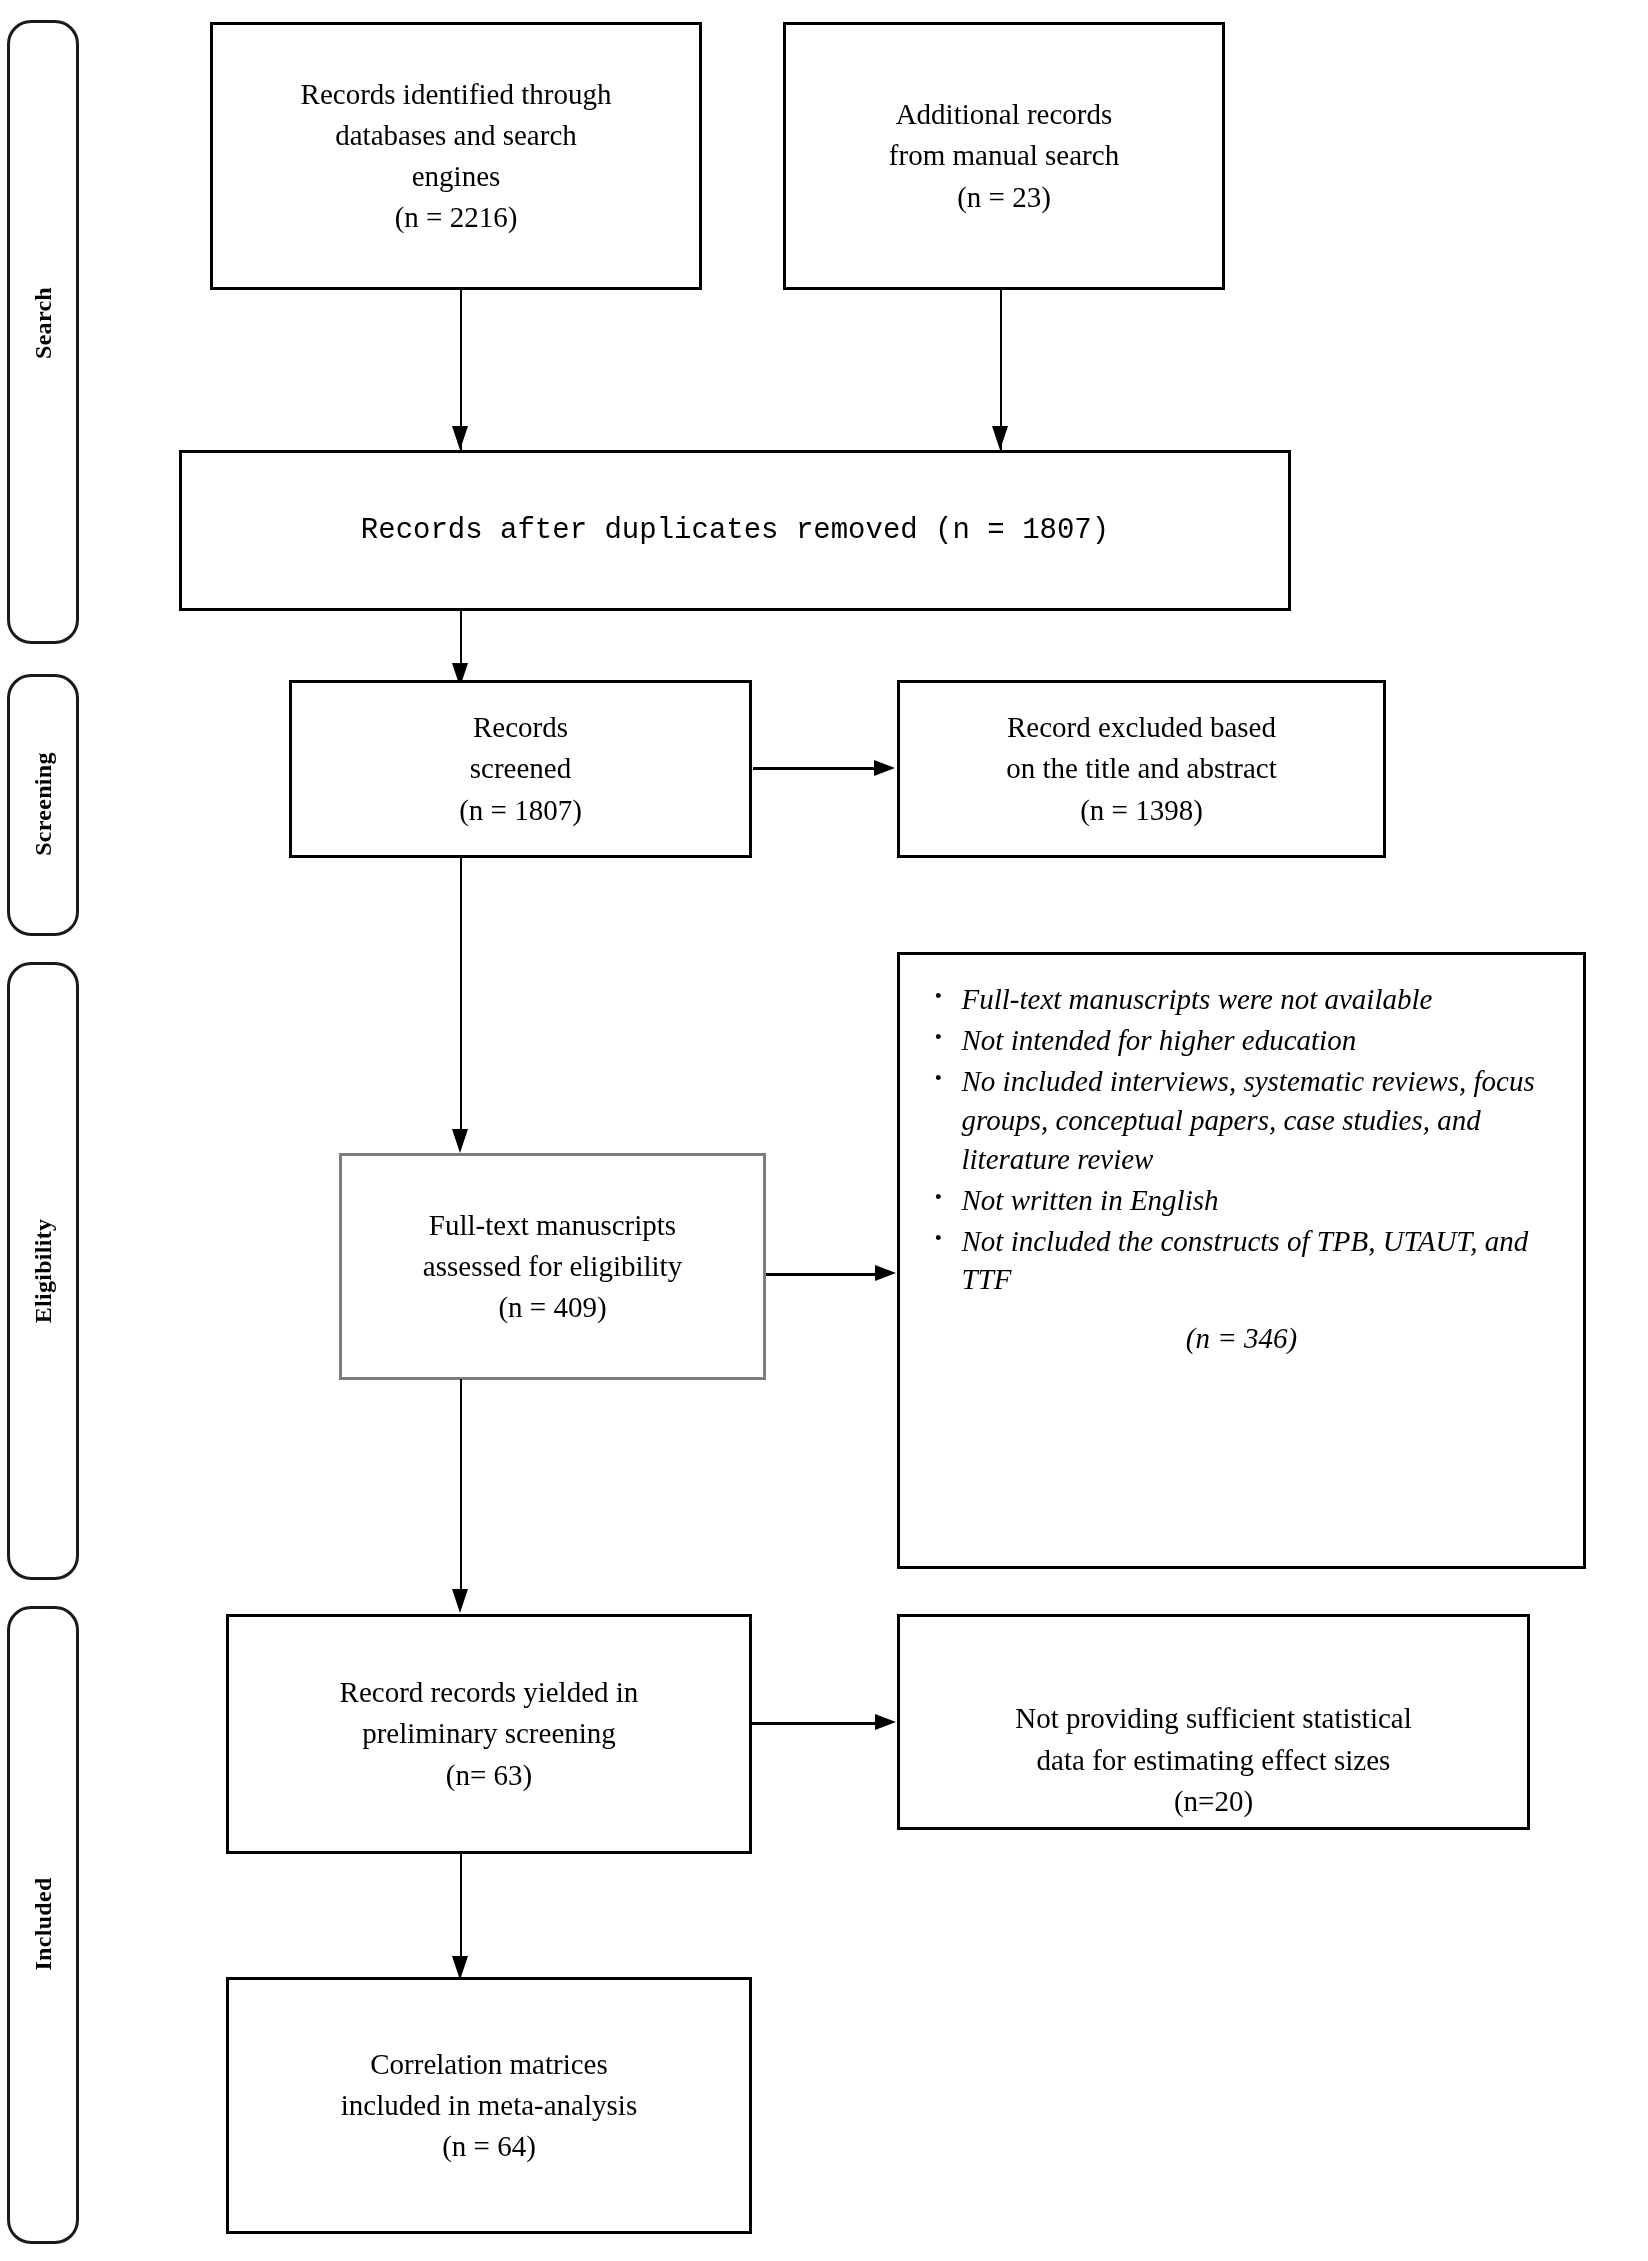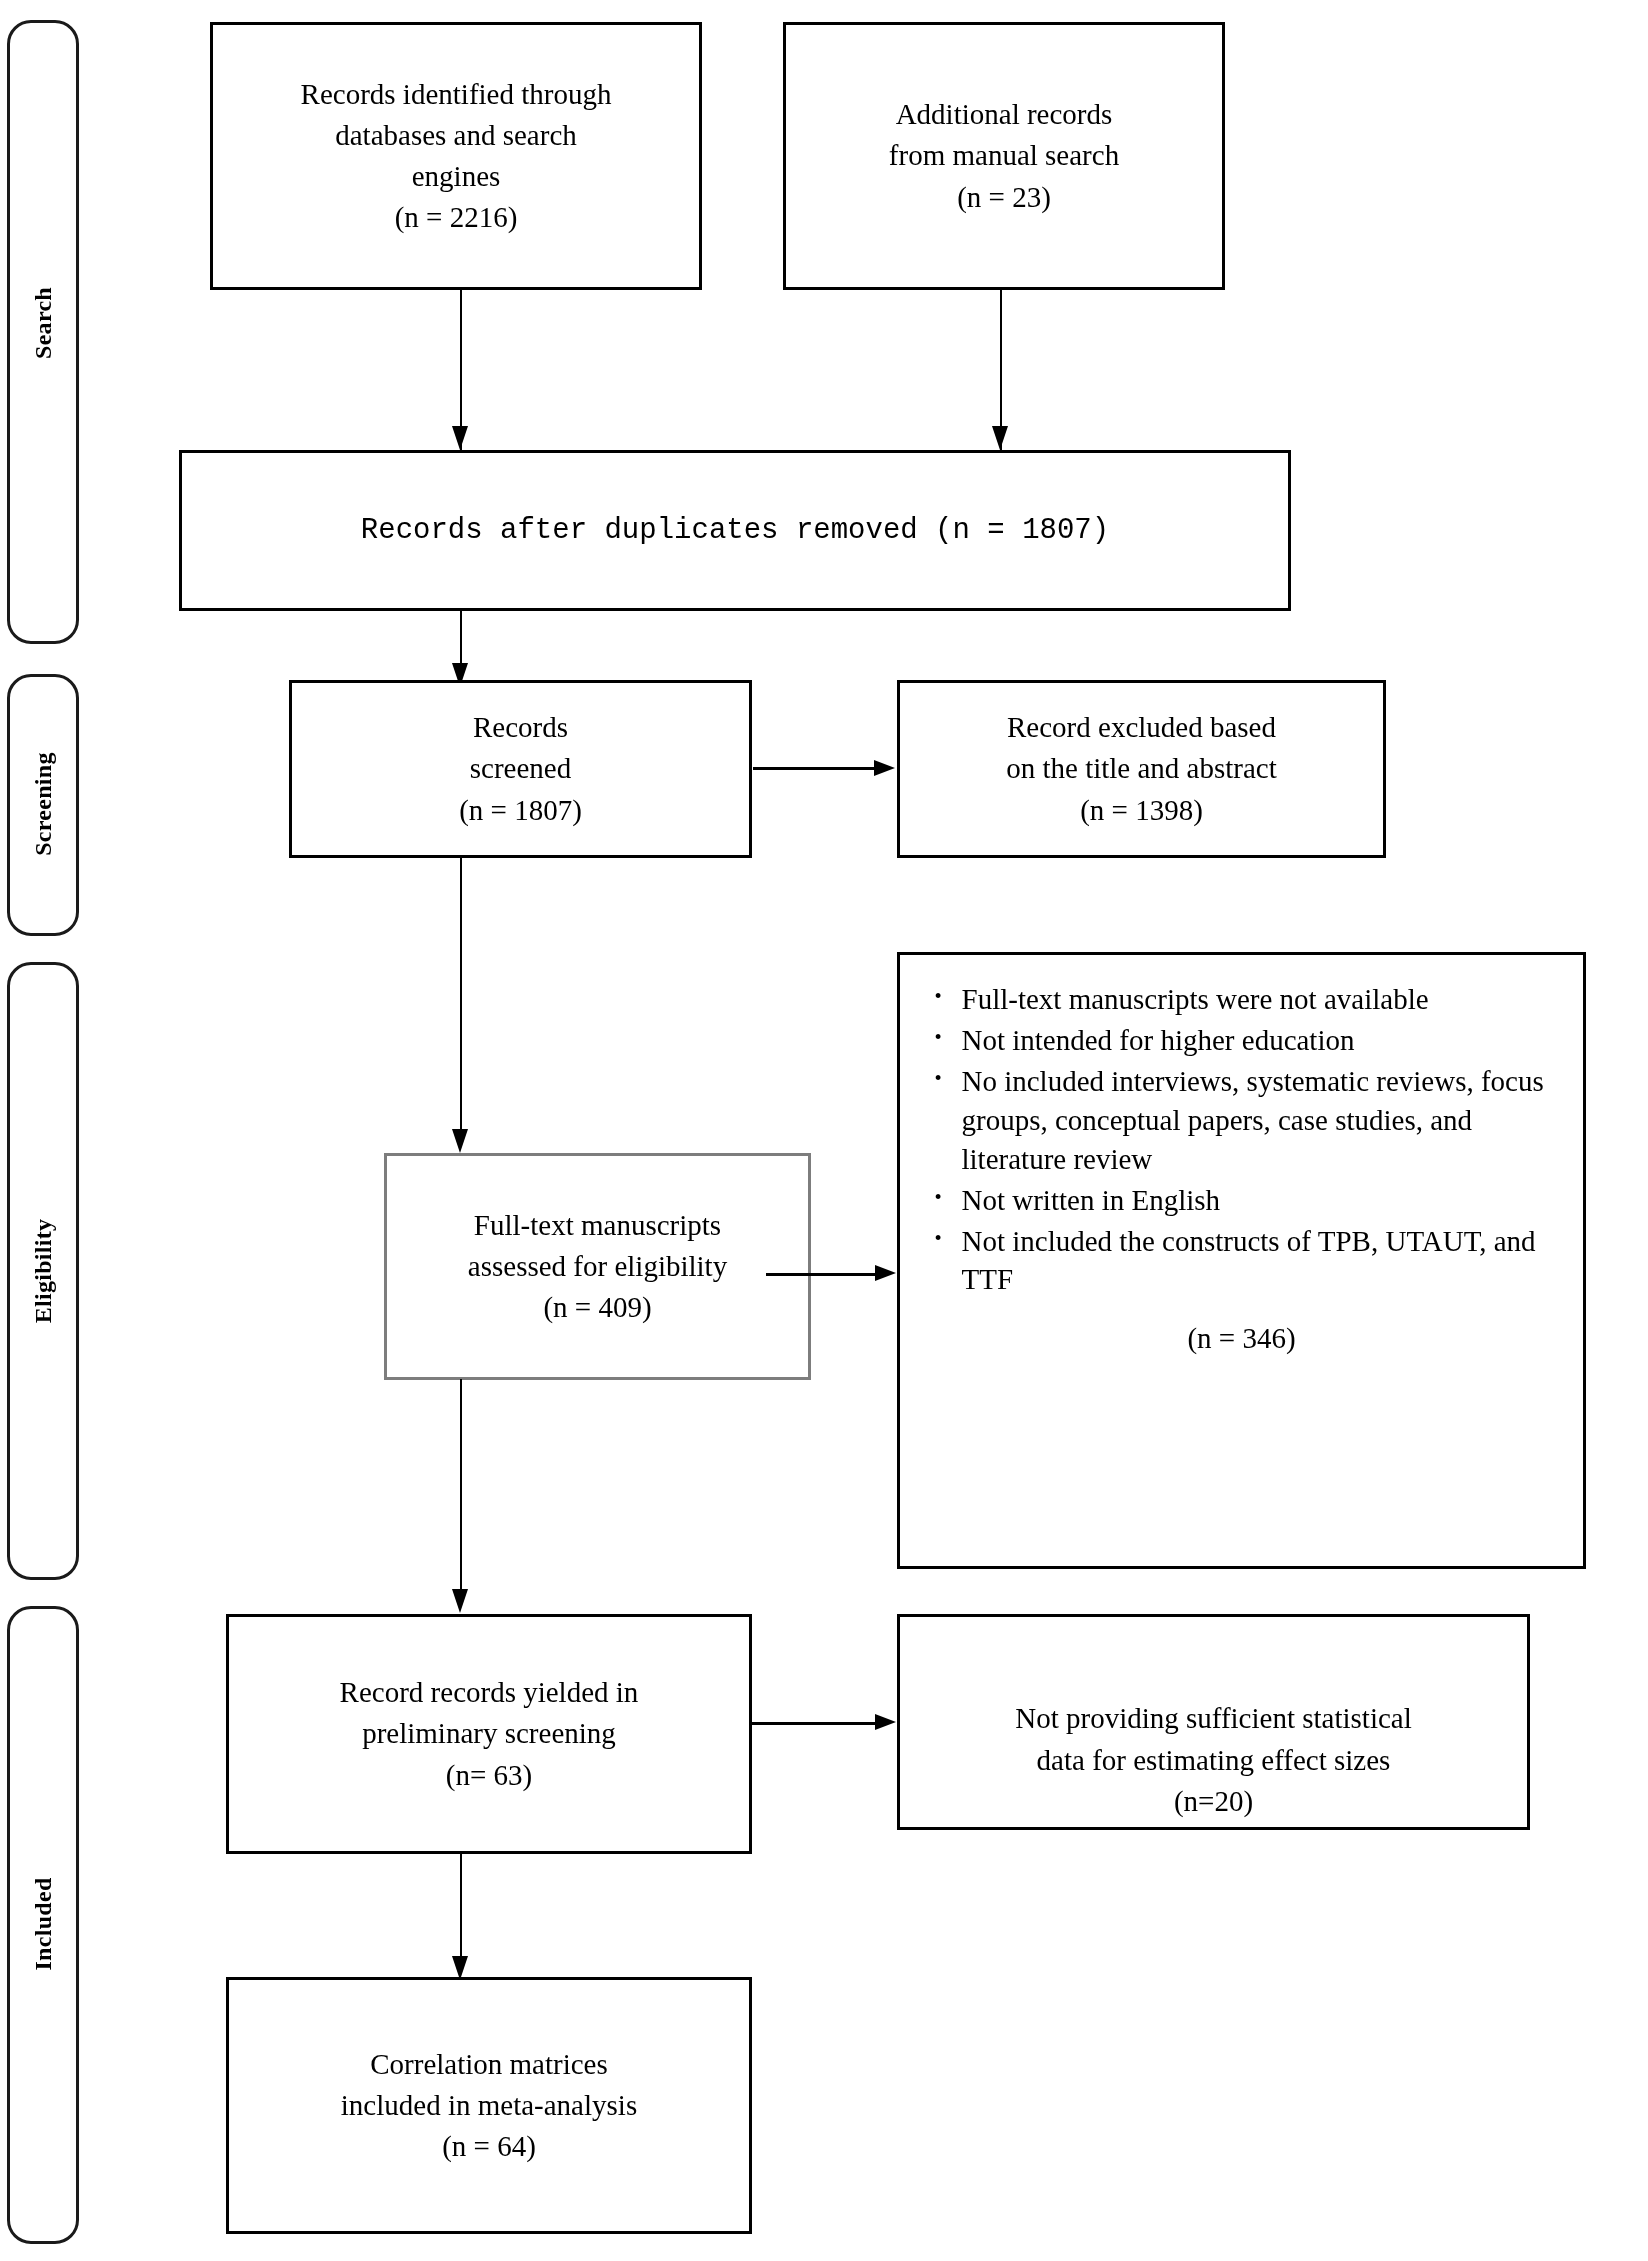--- a/index.html
+++ b/index.html
@@ -42,37 +42,37 @@
     box-sizing: border-box;
     background: #ffffff;
     border: 3.1px solid #000000;
     display: flex;
     align-items: center;
     justify-content: center;
     padding: 5.1px 9.3px;
   }
   .node.gray-border {
     border-color: #7d7d7d;
-    margin-left: 45px;
   }
   .node .node-text {
     width: 100%;
     text-align: center;
     font-size: 29px;
     line-height: 1.42;
     color: #000000;
   }
   .node .node-text .nline {
     display: block;
   }
 
   
   .node.bullets {
     align-items: flex-start;
     padding: 25px 17.5px 15.4px 17.5px;
+    font-style: italic;
   }
   .bullet-wrap {
     width: 100%;
   }
   ul.bullet-list {
     margin: 0;
     padding: 0 0 0 44px;
     list-style: none;
   }
   ul.bullet-list li {

